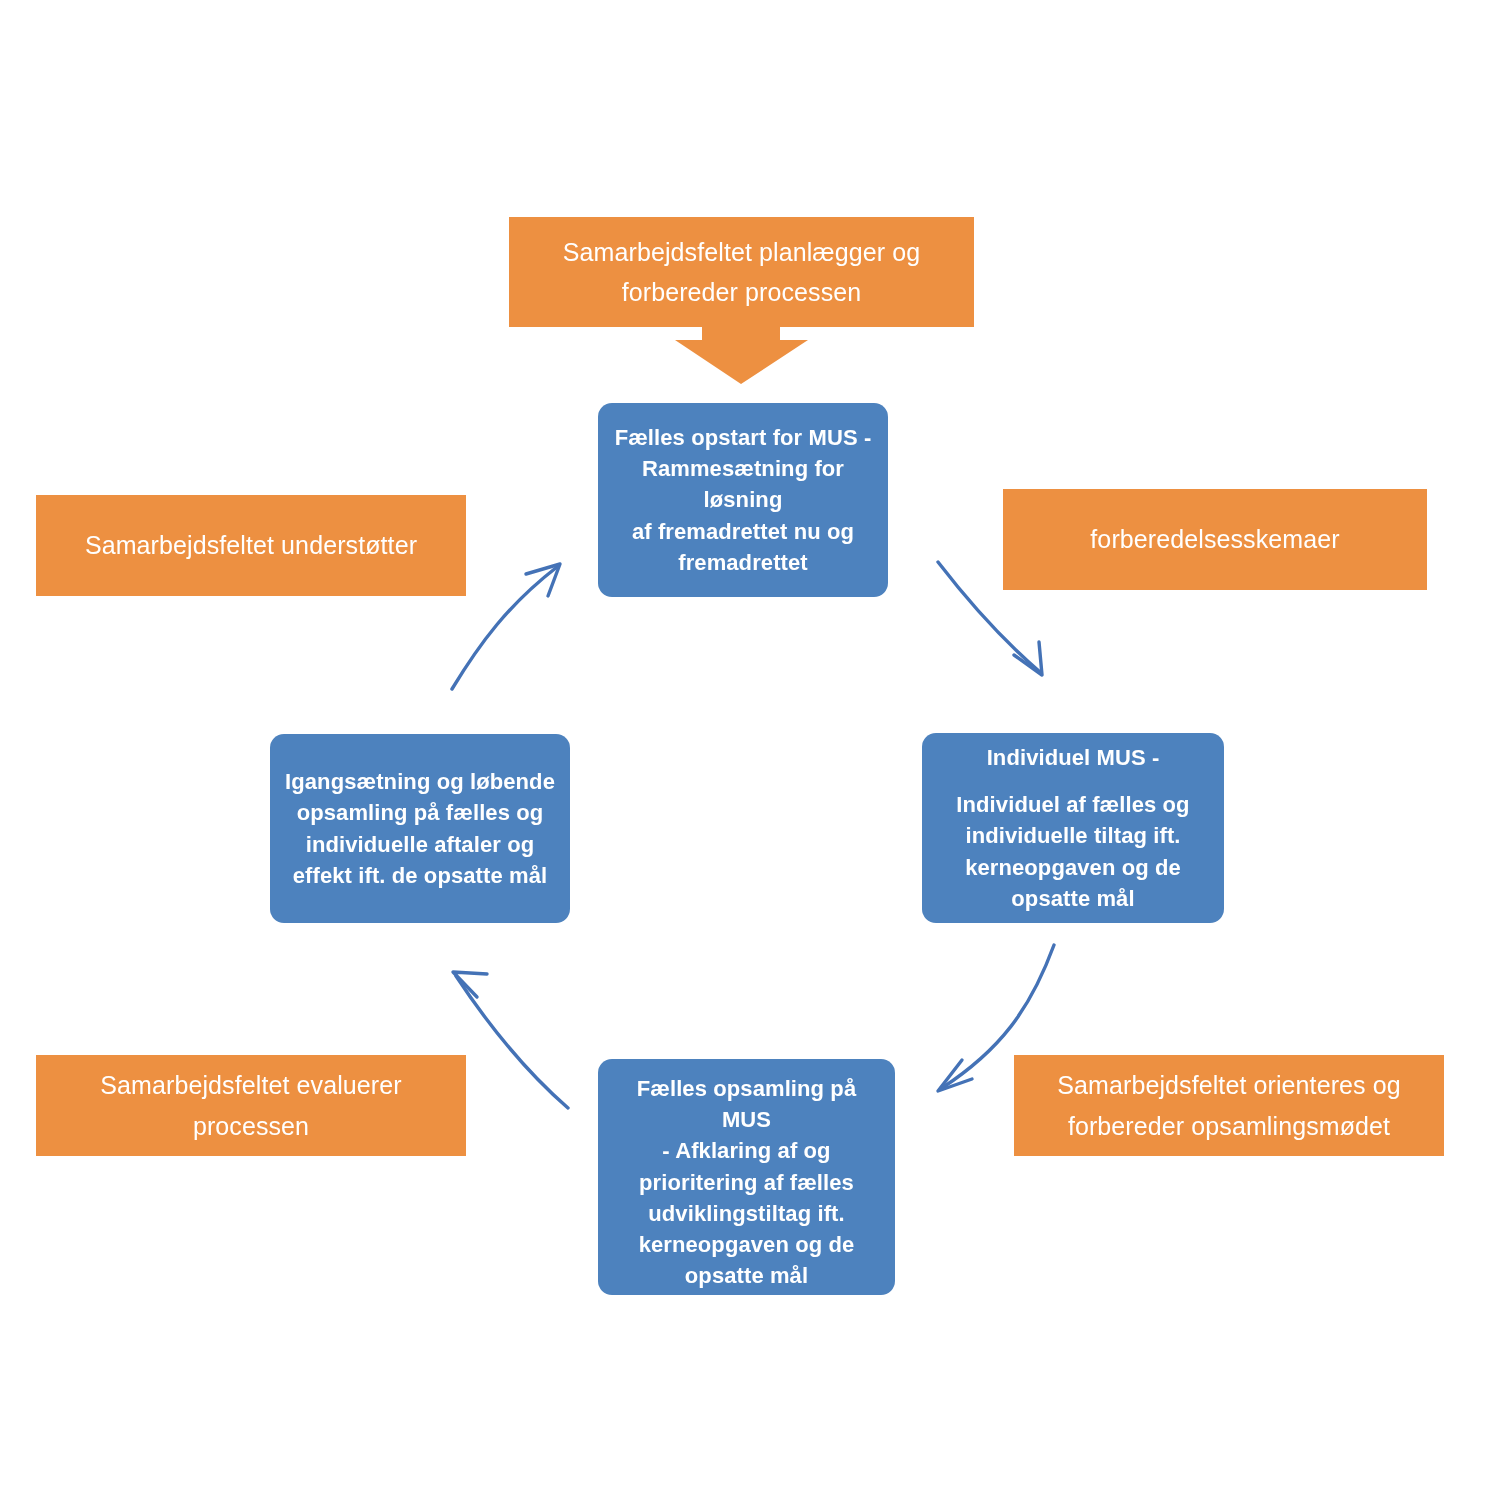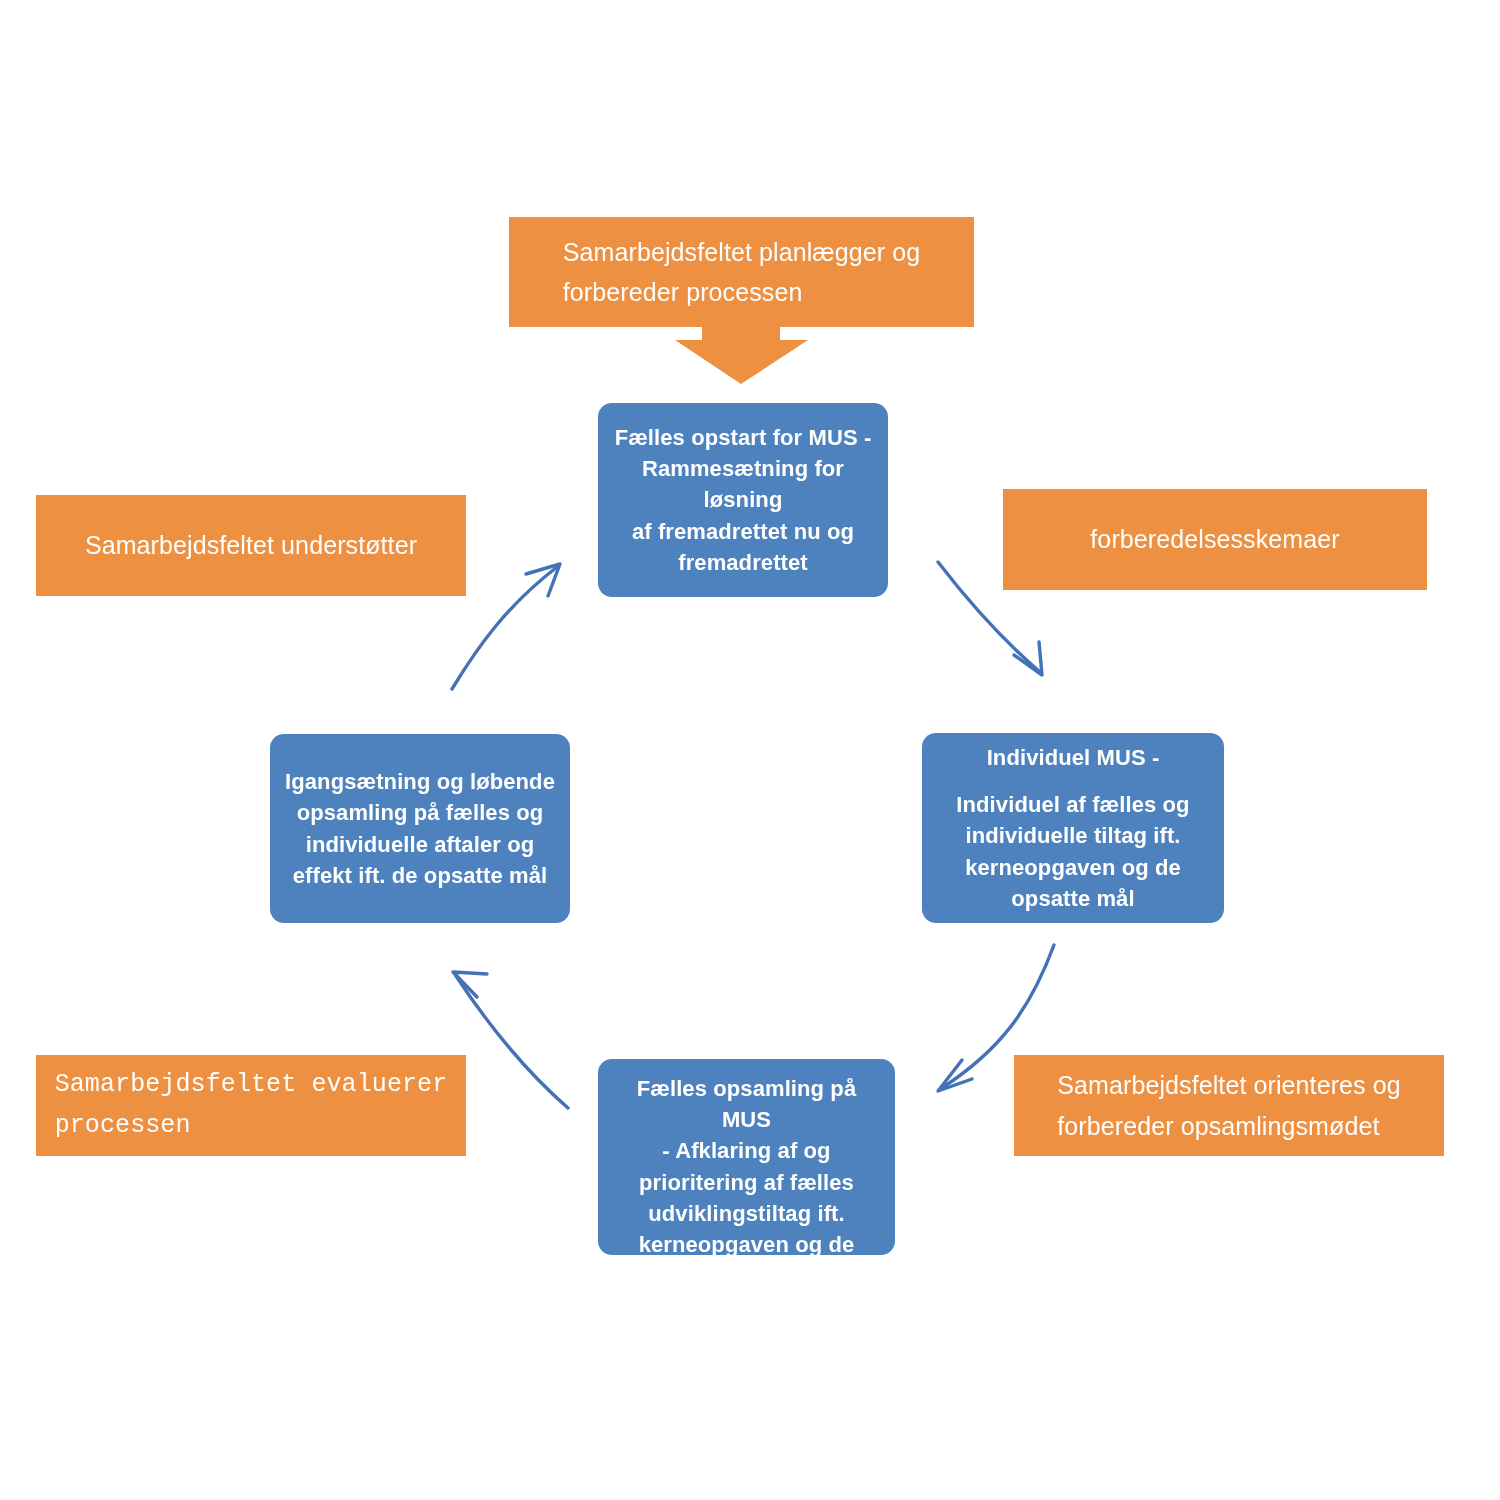--- a/index.html
+++ b/index.html
@@ -19,20 +19,21 @@
   }
 
   
   .orange-box {
     position: absolute;
     background: #ED9041;
     color: #ffffff;
     display: flex;
     align-items: center;
     justify-content: center;
+    text-align: center;
     box-sizing: border-box;
     padding: 6px 14px;
     font-size: 25px;
     line-height: 1.62;
     font-weight: 400;
     letter-spacing: 0.1px;
   }
 
   
   .blue-box {
@@ -81,21 +82,21 @@
       <div>Samarbejdsfeltet understøtter</div>
     </div>
   </div>
 
   <div class="orange-box" style="left:1003px; top:489px; width:424px; height:101px;">
     <div>
       <div>forberedelsesskemaer</div>
     </div>
   </div>
 
-  <div class="orange-box" style="left:36px; top:1055px; width:430px; height:101px;font-family:Liberation Mono, monospace;">
+  <div class="orange-box" style="left:36px; top:1055px; width:430px; height:101px;">
     <div>
       <div>Samarbejdsfeltet evaluerer</div>
       <div>processen</div>
     </div>
   </div>
 
   <div class="orange-box" style="left:1014px; top:1055px; width:430px; height:101px;">
     <div>
       <div>Samarbejdsfeltet orienteres og</div>
       <div>forbereder opsamlingsmødet</div>
@@ -120,21 +121,21 @@
   <div class="blue-box" style="left:922px; top:733px; width:302px; height:190px;">
     <div>
       <div class="hd" style="margin-bottom:16px;">Individuel MUS -</div>
       <div class="bd">Individuel af fælles og</div>
       <div class="bd">individuelle tiltag ift.</div>
       <div class="bd">kerneopgaven og de</div>
       <div class="bd">opsatte mål</div>
     </div>
   </div>
 
-  <div class="blue-box" style="left:598px; top:1059px; width:297px; height:196px; align-items:flex-start; padding-top:14px;">
+  <div class="blue-box" style="left:598px; top:1059px; width:297px; height:236px; align-items:flex-start; padding-top:14px;">
     <div>
       <div class="hd">Fælles opsamling på MUS</div>
       <div class="bd">- Afklaring af og</div>
       <div class="bd">prioritering af  fælles</div>
       <div class="bd">udviklingstiltag ift.</div>
       <div class="bd">kerneopgaven og de</div>
       <div class="bd">opsatte mål</div>
     </div>
   </div>
 

